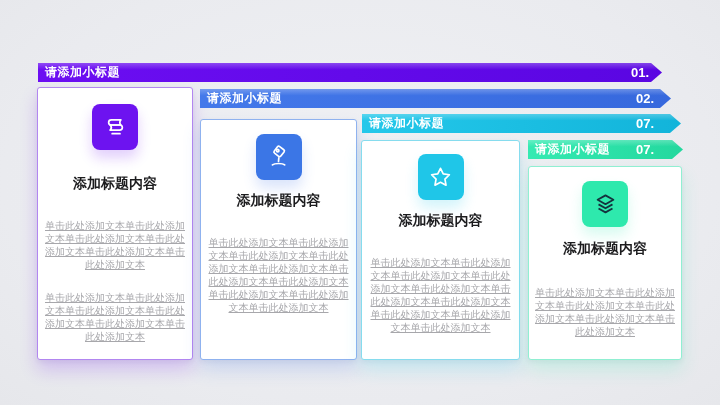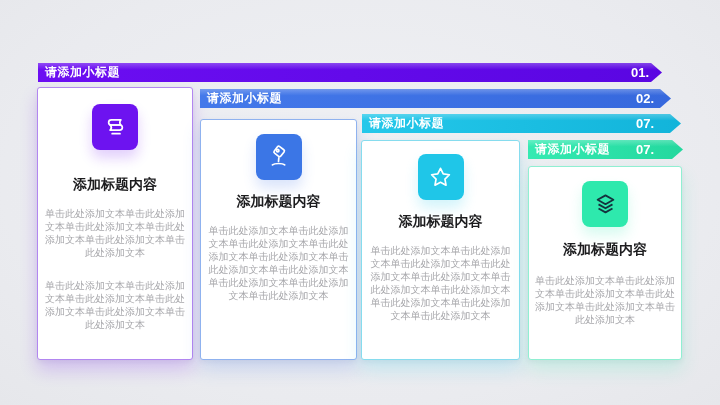--- a/index.html
+++ b/index.html
@@ -58,30 +58,30 @@
     color:var(--glyph);
     box-shadow:0 8px 13px var(--tint);
     flex:none;
   }
   .sec0 .icon-box{margin-top:16px;}
   .sec1 .icon-box{margin-top:14px;}
   .sec2 .icon-box{margin-top:13px;}
   .sec3 .icon-box{margin-top:14px;}
   .icon-box svg{width:27px;height:27px;display:block;}
   .card-title{
-    margin:4px;font-size:14px;font-weight:bold;color:#1c1c1e;line-height:1.2;
+    margin:16px;font-size:14px;font-weight:bold;color:#1c1c1e;line-height:1.2;font-family:Liberation Mono, monospace;
   }
   .sec0 .card-title{margin-top:26px;}
   .sec1 .card-title{margin-top:13px;}
   .sec2 .card-title{margin-top:13px;}
   .sec3 .card-title{margin-top:14px;}
   .card-body{
     margin:10px 0 0 0;width:146px;
     font-size:10px;line-height:13px;color:#a7a7ab;
-    text-align:center;word-break:break-all;
+    text-align:center;word-break:break-all;text-decoration:underline;
   }
   .sec3 .card-body{width:142px;margin-top:12px;}
   .card-body.second{margin-top:20px;}
 </style>
 </head>
 <body>
 
 <div class="slide">
 
   <section class="sec sec0" style="--accent: #6c0ef2; --accent2: #5a06e2; --border: #b286f0; --iconbg: #6d13f0; --glyph: #ffffff; --tint: rgba(108,14,242,0.2);">

